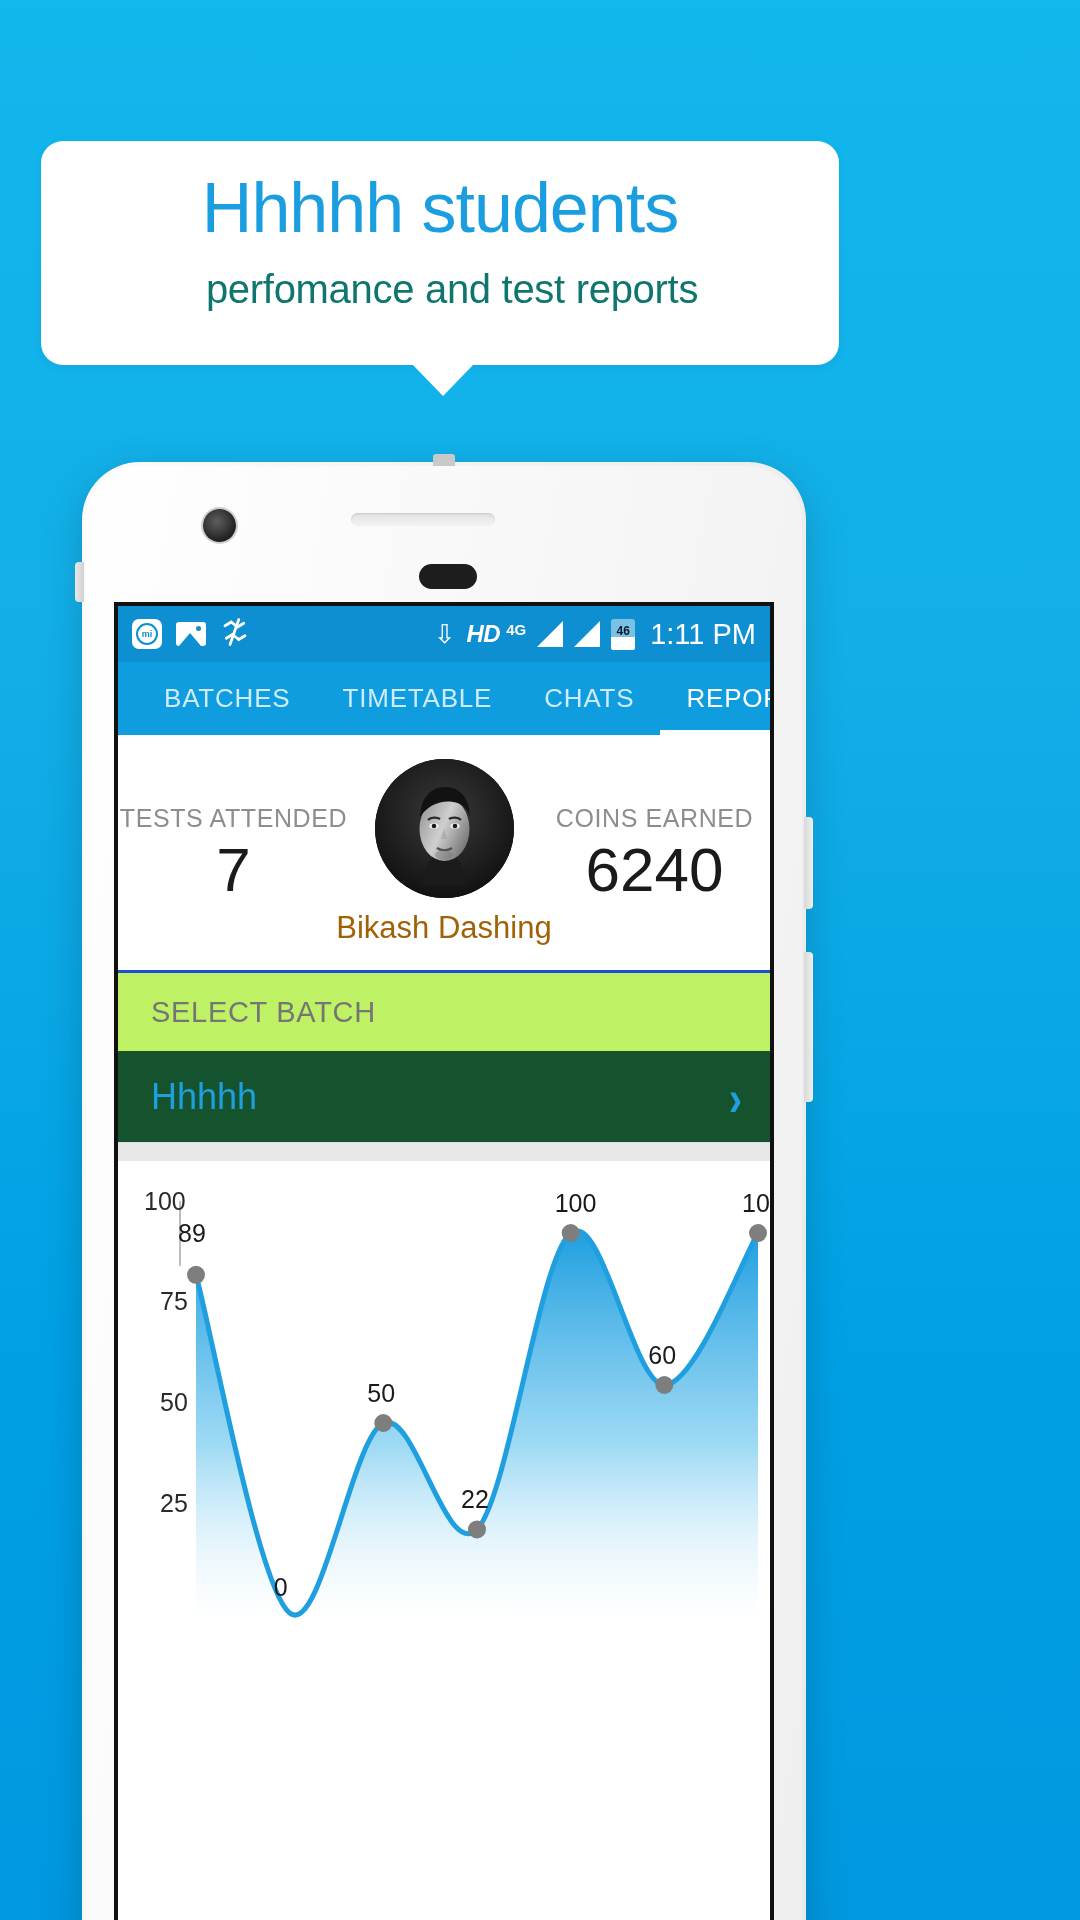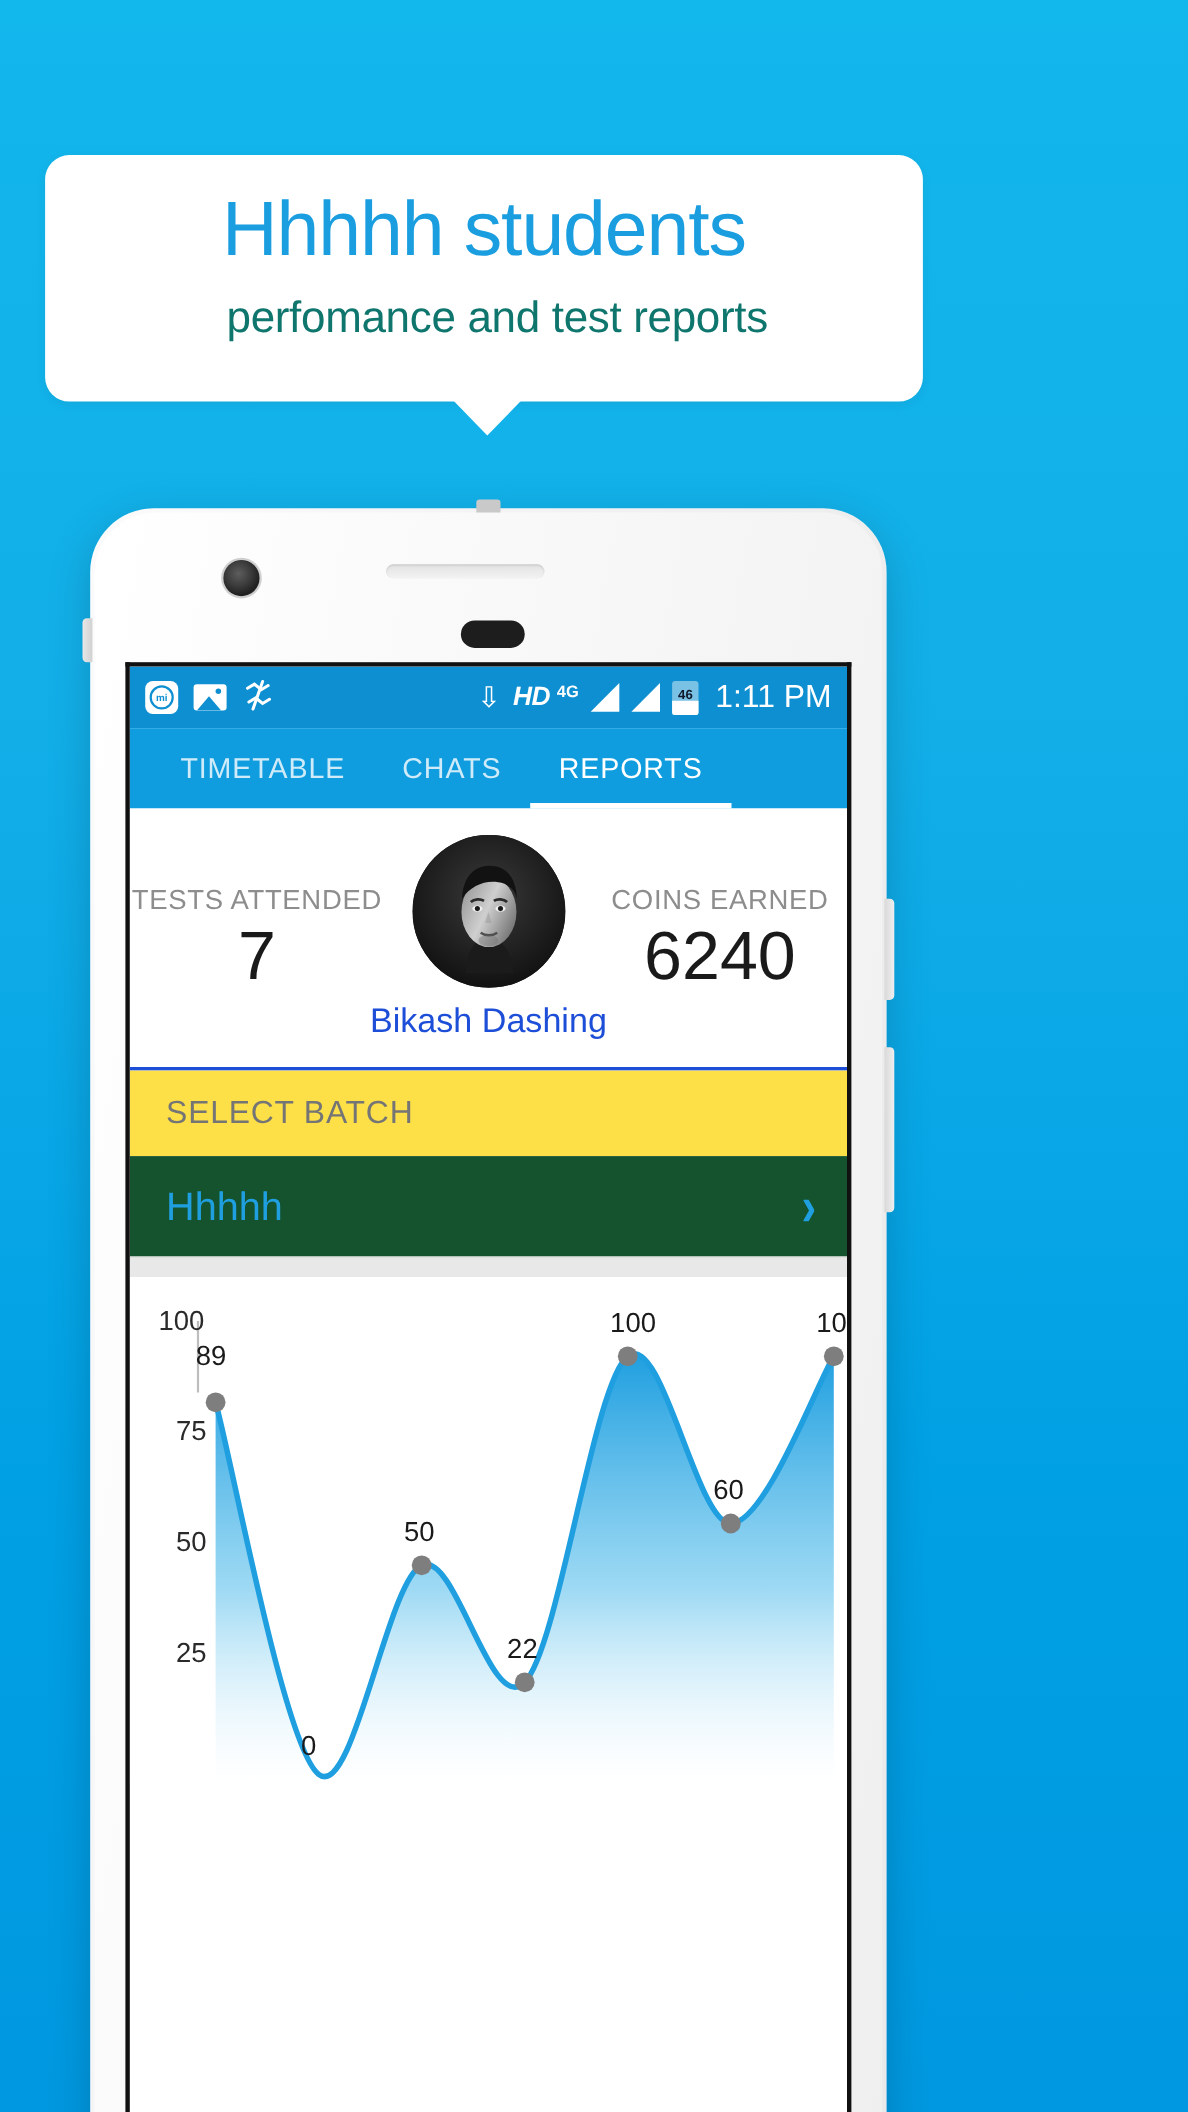--- a/index.html
+++ b/index.html
@@ -107,24 +107,24 @@
   #stats { height:238px; background:#fff; display:flex; align-items:center;
     position:relative; border-bottom:3px solid #1d4ed8; }
   .stat { flex:1; text-align:center; }
   .stat-label { font-size:25px; color:#8d8d8d; letter-spacing:.6px; }
   .stat-value { font-size:62px; color:#1a1a1a; font-weight:400; margin-top:6px; line-height:1;}
   #profile { width:190px; display:flex; flex-direction:column; align-items:center;
     position:relative; z-index:2; }
   #avatar { width:139px; height:139px; border-radius:50%; overflow:hidden;
     background:#111; position:relative; }
   #avatar svg { display:block; }
-  #profile-name { font-size:31px; color:#1d4ed8; margin-top:12px; white-space:nowrap; }
-
-  
-  #select-batch-header { height:78px; background:#fde047; display:flex; align-items:center;
+  #profile-name { font-size:31px; color:#a16207; margin-top:12px; white-space:nowrap; }
+
+  
+  #select-batch-header { height:78px; background:#bef264; display:flex; align-items:center;
     padding-left:33px; font-size:29px; color:#757575; letter-spacing:.7px; }
   #batch-row { height:92px; background:#14532d; display:flex; align-items:center;
     padding:0 28px 0 33px; border-bottom:1px solid #ddd; }
   #batch-name { font-size:36px; color:#1f9fe0; }
   #batch-chevron { margin-left:auto; color:#1f9fe0; font-size:40px; font-weight:bold;
     line-height:1; transform:scaleY(1.25); }
 
   #chart-divider { height:18px; background:#e8e8e8; }
 
   
@@ -176,20 +176,21 @@
         <span class="sig-tri"></span>
         <span class="sig-tri"></span>
         <span class="batt">
           <span>46</span>
         </span>
         <span id="clock">1:11 PM</span>
       </div>
     </div>
 
     <div id="tabs">
+      <div class="tab">BATCHES</div>
       <div class="tab">TIMETABLE</div>
       <div class="tab">CHATS</div>
       <div class="tab active">REPORTS</div>
     </div>
 
     <div id="stats">
       <div class="stat">
         <div class="stat-label">TESTS ATTENDED</div>
         <div class="stat-value">7</div>
       </div>

